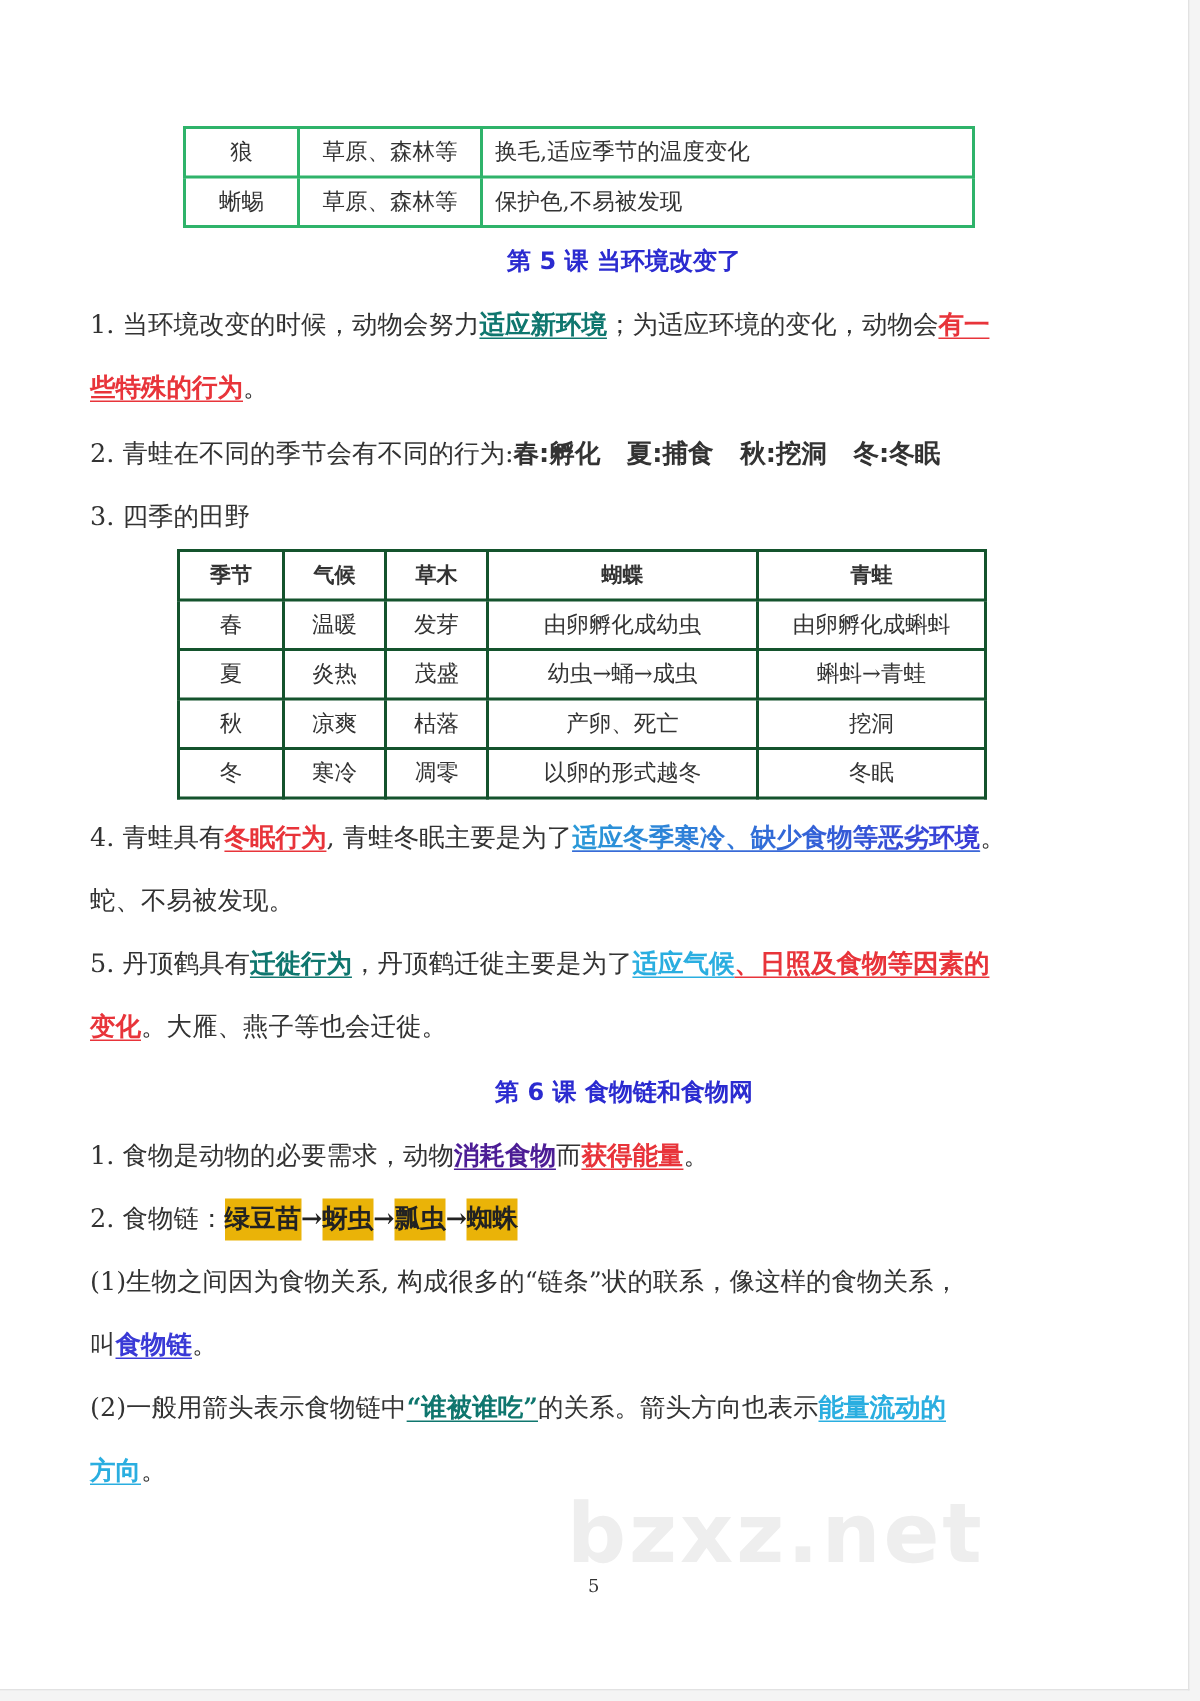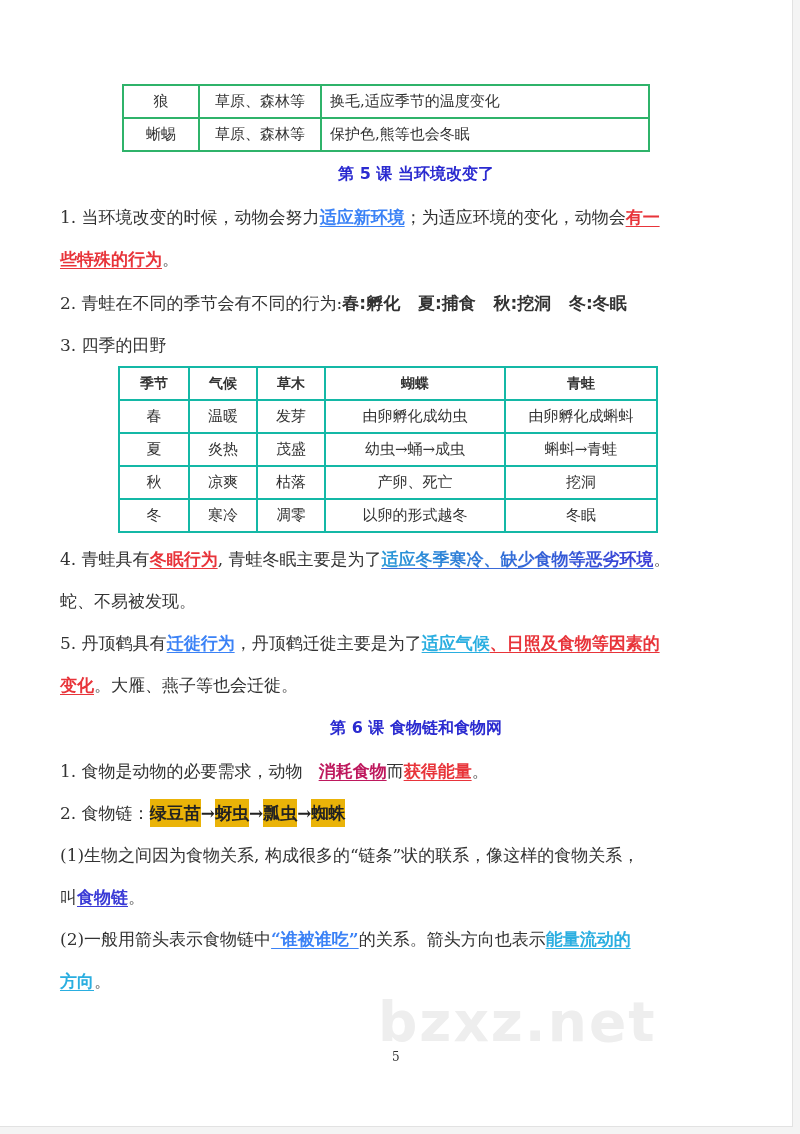--- a/index.html
+++ b/index.html
@@ -36,39 +36,39 @@
     .lesson-title {
       position: absolute; left: 0; width: 792px; text-align: center;
       font-family: "DejaVu Sans", "Liberation Sans", sans-serif;
       font-weight: bold; font-size: 16px; color: #2b2bd0; margin-left: 20px;
     }
     .para {
       position: absolute; left: 60px; width: 680px;
       font-size: 17px; line-height: 42px; color: #333;
     }
     .u { text-decoration: underline; text-underline-offset: 3px; font-weight: bold; }
-    .green { color: #3b82f6; }
+    .green { color: #0f766e; }
     .red { color: #e8343a; }
     .blue { color: #3a3ad6; }
-    .teal { color: #be185d; padding-left: 16px; }
+    .teal { color: #4c1d95; }
     .sky { color: #2aaee0; }
     .bold { font-weight: bold; font-family: "DejaVu Sans", "Liberation Sans", sans-serif; }
     .grad {
       background: linear-gradient(90deg, #2a9ad8, #3a3ad6);
       -webkit-background-clip: text; background-clip: text; color: transparent;
       text-decoration: underline; text-decoration-color: #3a6ad8;
       text-underline-offset: 3px; font-weight: bold;
     }
 
     .table-red {
       position: absolute; left: 118px; top: 366px;
       border-collapse: collapse; font-size: 15px;
     }
     .table-red td, .table-red th {
-      border: 2px solid #14b8a6;
+      border: 2px solid #14532d;
       height: 31px; text-align: center; color: #333;
       font-weight: normal; padding: 0;
     }
     .table-red th { font-family: "DejaVu Sans", "Liberation Sans", sans-serif; font-weight: bold; font-size: 14px; }
     .table-red .w1 { width: 68px; } .table-red .w2 { width: 66px; } .table-red .w3 { width: 66px; }
     .table-red .w4 { width: 178px; } .table-red .w5 { width: 150px; }
 
     .hl { background: #eab308; font-weight: bold; font-family: "DejaVu Sans", "Liberation Sans", sans-serif; color: #222; padding: 4px 0; }
     .arrow { font-weight: bold; color: #222; }
 
@@ -90,21 +90,21 @@
   <table class="table-green">
     <tbody>
         <tr>
       <td class="c1">狼</td>
       <td class="c2">草原、森林等</td>
       <td class="c3">换毛,适应季节的温度变化</td>
     </tr>
     <tr>
       <td class="c1">蜥蜴</td>
       <td class="c2">草原、森林等</td>
-      <td class="c3">保护色,熊等也会冬眠</td>
+      <td class="c3">保护色,不易被发现</td>
     </tr>
   </tbody>
     </table>
 
   <div class="lesson-title" style="top:164px;">第 5 课  当环境改变了</div>
 
   <div class="para" style="top:196px;">
     <span>1. 当环境改变的时候，动物会努力</span><span class="u green">适应新环境</span><span>；为适应环境的变化，动物会</span><span class="u red">有一</span><br><span class="u red">些特殊的行为</span><span>。</span>
   </div>
 

